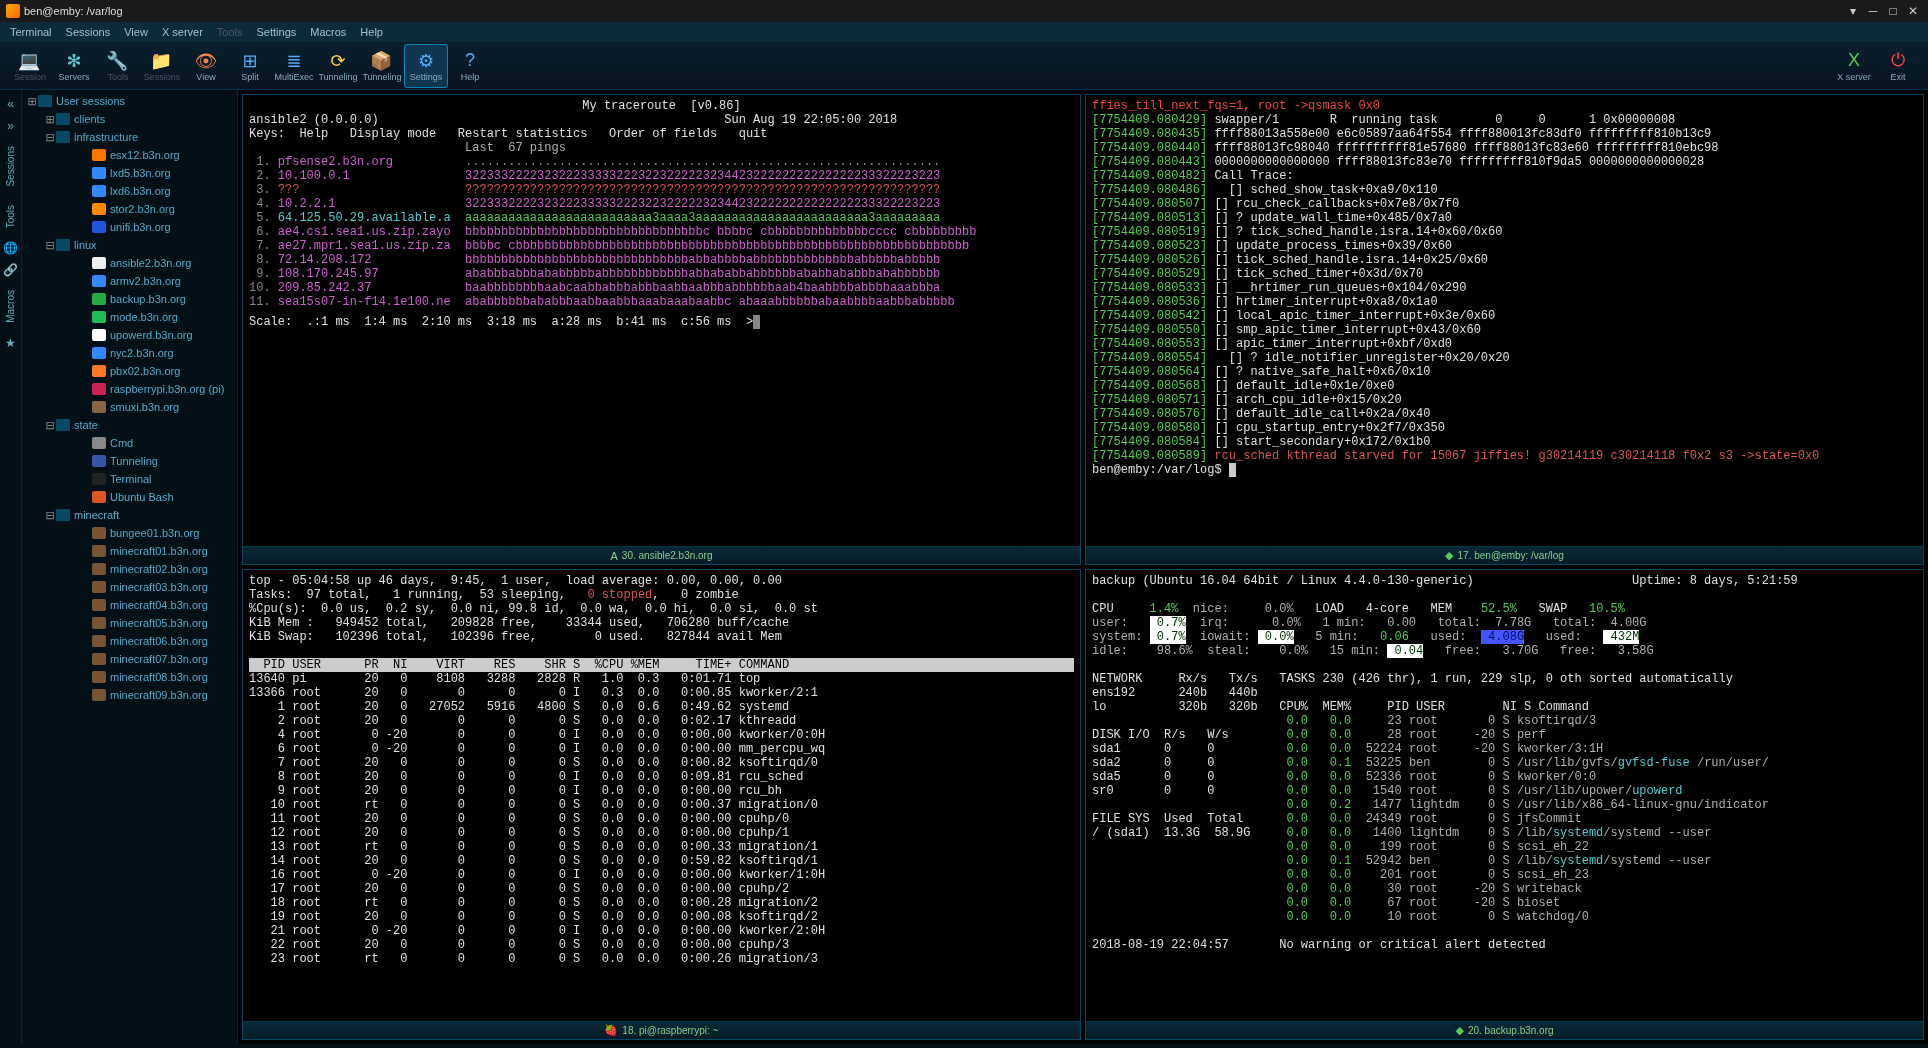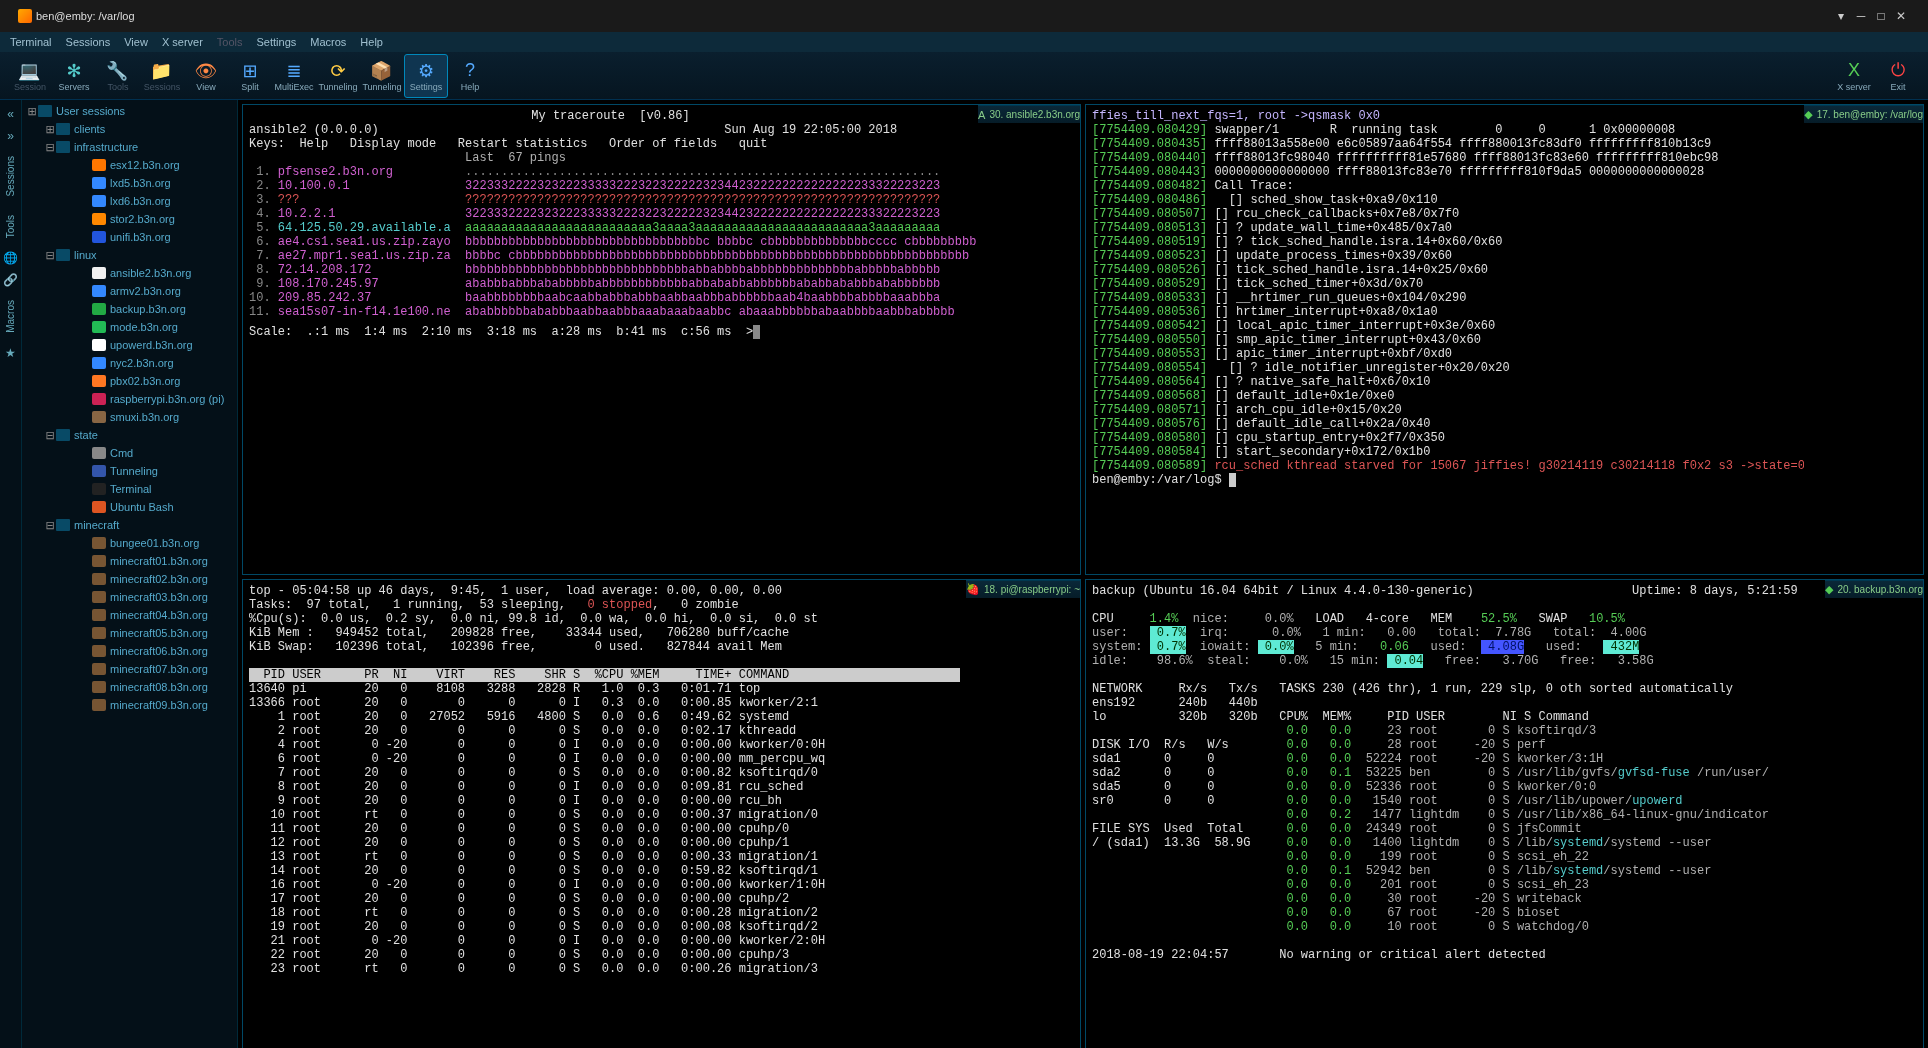--- a/index.html
+++ b/index.html
@@ -1,17 +1,17 @@
 <!DOCTYPE html>
 <html><head>
 <meta charset="utf-8">
 <style>
 * { margin: 0; padding: 0; box-sizing: border-box; }
 body { font-family: 'Segoe UI', Tahoma, sans-serif; background: #000810; color: #c0c0c0; font-size: 11px; overflow: hidden; height: 1048px; width: 1928px; }
-.titlebar { height: 32px; background: #1a1a1a; display: flex; align-items: center; padding: 0 18px; color: #ddd; font-size: 11px; }
+.titlebar { height: 22px; background: #1a1a1a; display: flex; align-items: center; padding: 0 6px; color: #ddd; font-size: 11px; }
 .titlebar-icon { width: 14px; height: 14px; margin-right: 4px; background: linear-gradient(135deg,#ffaa00,#ff6600); border-radius: 2px; }
 .titlebar-end { margin-left: auto; display: flex; gap: 2px; }
 .winctl { width: 18px; height: 14px; display: flex; align-items: center; justify-content: center; color: #ccc; cursor: pointer; font-size: 12px; }
 .menubar { height: 20px; background: #0d2a3a; display: flex; align-items: center; padding-left: 10px; gap: 14px; font-size: 11px; color: #a0c0d0; }
 .menubar span { cursor: pointer; }
 .menubar .dim { color: #556; }
 .toolbar { height: 48px; background: linear-gradient(#0a1f2e,#061520); display: flex; align-items: center; padding: 0 8px; border-bottom: 1px solid #003050; }
 .tb-btn { display: flex; flex-direction: column; align-items: center; justify-content: center; width: 44px; height: 44px; font-size: 9px; color: #8ab; cursor: pointer; }
 .tb-btn.dim { color: #445566; }
 .tb-btn .ico { font-size: 18px; height: 22px; display: flex; align-items: center; }
@@ -21,27 +21,27 @@
 .leftrail { width: 22px; background: #041018; display: flex; flex-direction: column; align-items: center; padding-top: 4px; gap: 2px; border-right: 1px solid #002a3a; }
 .leftrail .rb { width: 20px; height: 20px; display:flex; align-items:center; justify-content:center; font-size:12px; color:#6ab; cursor:pointer; }
 .leftrail .v { writing-mode: vertical-rl; transform: rotate(180deg); font-size:10px; color:#6ab; margin: 8px 0; cursor:pointer; }
 .sidebar { width: 216px; background: #041018; overflow-y: auto; padding: 2px 0; border-right: 1px solid #002a3a; }
 .tree-row { display: flex; align-items: center; height: 18px; padding-left: 4px; color: #5ac; font-size: 11px; cursor: pointer; white-space: nowrap; }
 .tree-row .exp { width: 12px; text-align:center; color:#888; }
 .tree-row .folder { width: 14px; height: 12px; background:#084a66; border-radius:1px; margin-right:4px; }
 .tree-row .host { width:14px; height:12px; margin-right:4px; border-radius:2px; }
 .ind1 { padding-left: 22px; } .ind3 { padding-left: 58px; }
 .panes { flex: 1; display: grid; grid-template-columns: 1fr 1fr; grid-template-rows: 1fr 1fr; gap: 4px; padding: 4px; background: #000; }
-.pane { background: #000; border: 1px solid #004866; display: flex; flex-direction: row; overflow: hidden; }
+.pane { background: #000; border: 1px solid #004866; display: flex; flex-direction: column; overflow: hidden; }
 .term { flex: 1; padding: 4px 6px; font-family: 'Consolas','Courier New',monospace; font-size: 12px; line-height: 14px; overflow: hidden; white-space: pre; color: #b0b0b0; }
 .pane-tab { height: 18px; background: linear-gradient(#0a2838,#061c28); display:flex; align-items:center; justify-content:center; font-size:10px; color:#88cc88; border-top:1px solid #003850; }
 .pane-tab .pico { margin-right:4px; font-size:11px; }
 .c-cyan { color: #55cccc; } .c-mag { color: #d060d0; } .c-red { color: #dd5555; } .c-grn { color: #55cc55; }
-.c-yel { color: #c4b5fd; } .c-wh { color: #e0e0e0; } .c-gry { color: #888; }
-.bg-grn { background:#5eead4; color:#003300; } .bg-blu { background:#4455ff; color:#001166; }
+.c-yel { color: #ef4444; } .c-wh { color: #e0e0e0; } .c-gry { color: #888; }
+.bg-grn { background:#ffffff; color:#003300; } .bg-blu { background:#4455ff; color:#001166; }
 .bottom-strip { height: 8px; background: #041018; }
 .term .hdr { color:#000; background:#ccc; }
 </style>
 </head>
 <body>
 
 <div class="titlebar">
   <div class="titlebar-icon"></div>
   <span>ben@emby: /var/log</span>
   <div class="titlebar-end">

